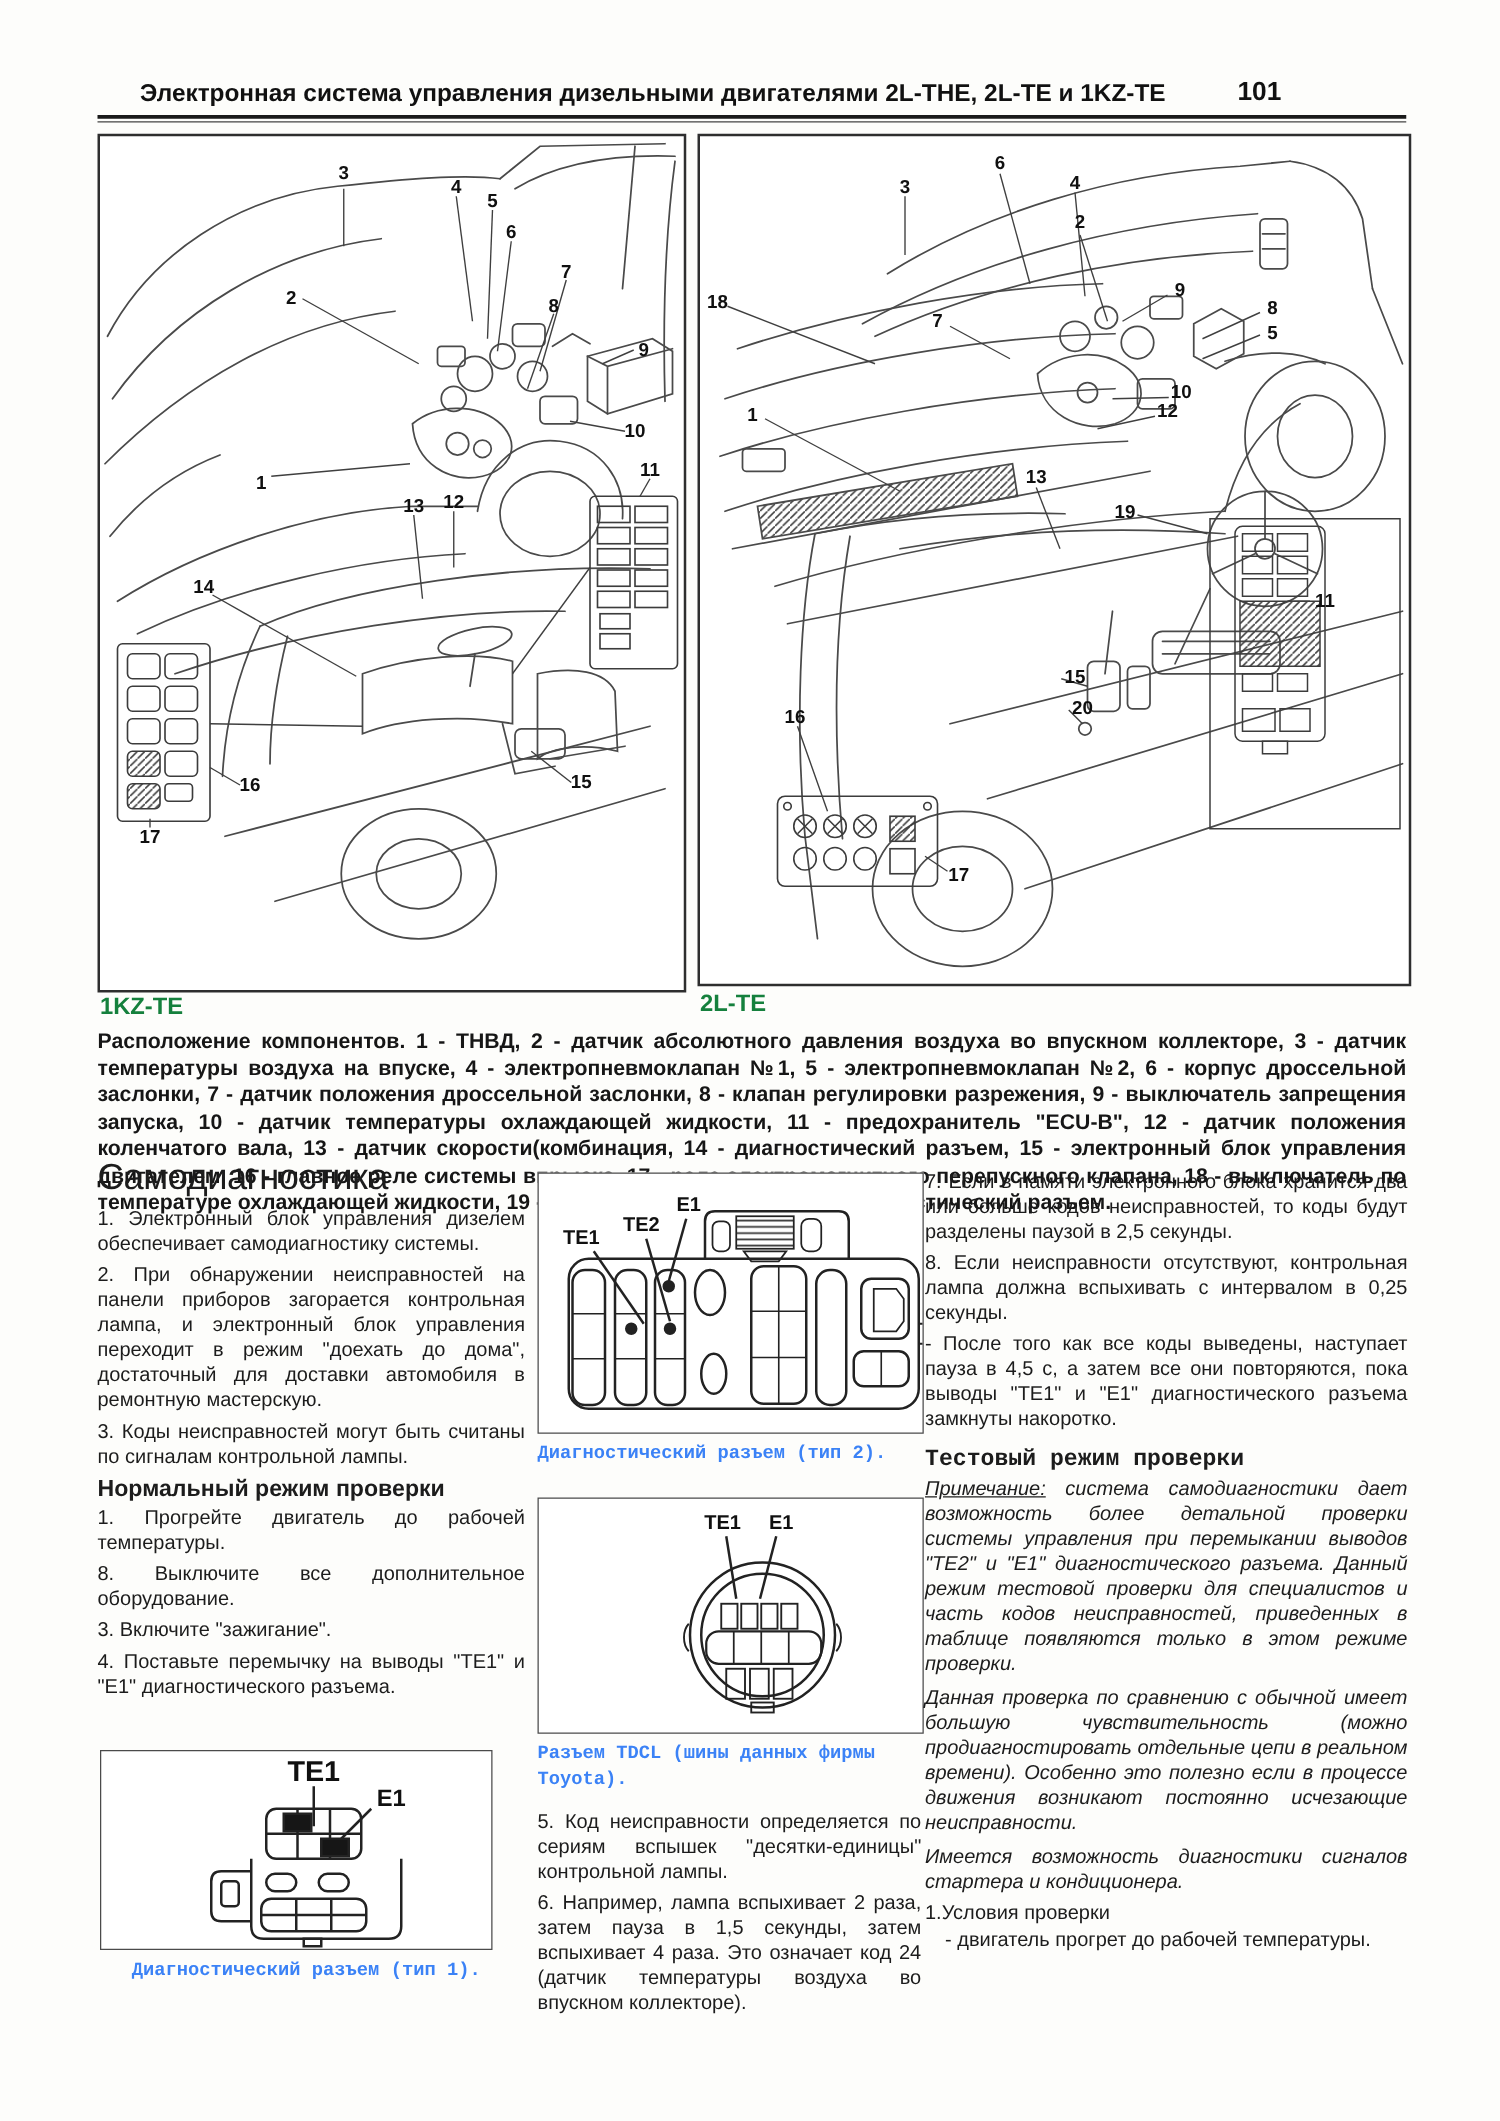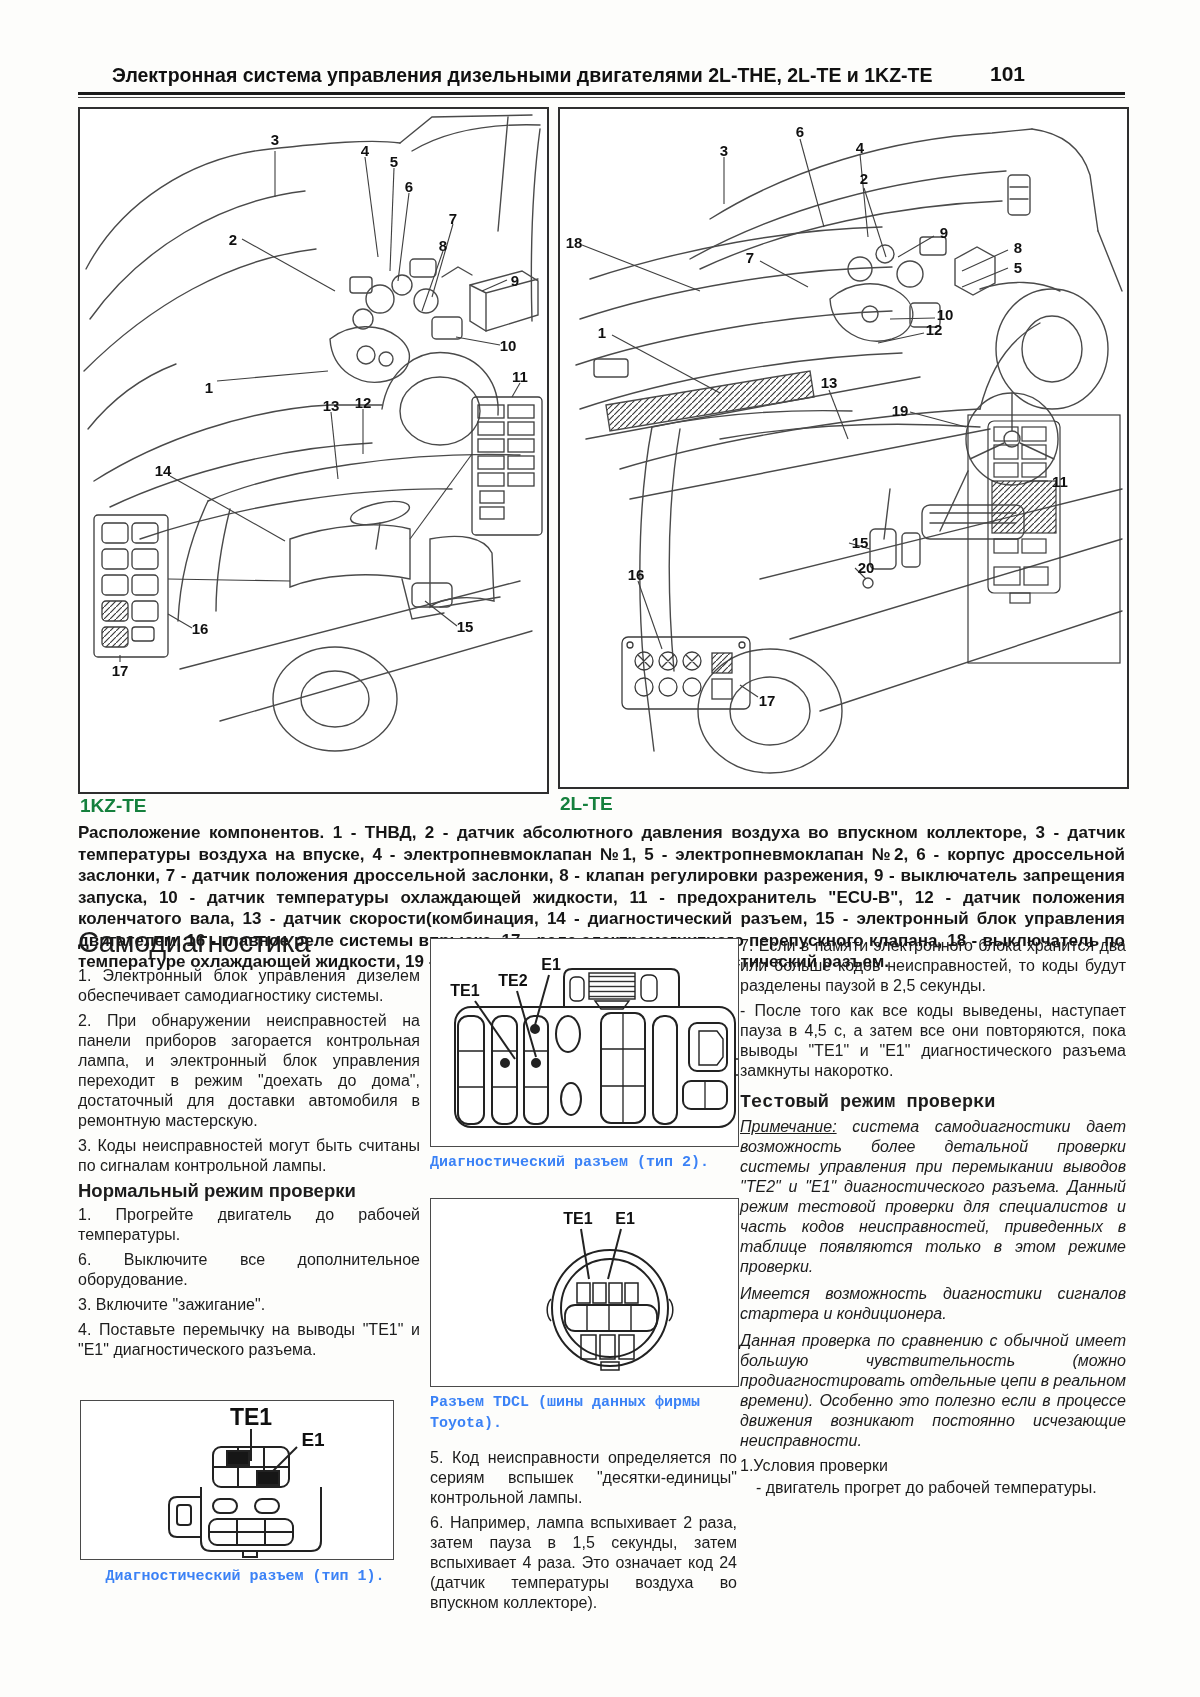--- a/index.html
+++ b/index.html
@@ -299,21 +299,21 @@
 
   <div class="components">Расположение компонентов. 1 - ТНВД, 2 - датчик абсолютного давления воздуха во впускном коллекторе, 3 - датчик температуры воздуха на впуске, 4 - электропневмоклапан №1, 5 - электропневмоклапан №2, 6 - корпус дроссельной заслонки, 7 - датчик положения дроссельной заслонки, 8 - клапан регулировки разрежения, 9 - выключатель запрещения запуска, 10 - датчик температуры охлаждающей жидкости, 11 - предохранитель "ECU-B", 12 - датчик положения коленчатого вала, 13 - датчик скорости(комбинация, 14 - диагностический разъем, 15 - электронный блок управления двигателем, 16 - главное реле системы впрыска, 17 - реле электромагнитного перепускного клапана, 18 - выключатель по температуре охлаждающей жидкости, 19 - комбинация приборов, 20 - диагностический разъем.</div>
 
   <div class="col" style="left:78px;top:928px;width:342px;">
     <div class="h-big">Самодиагностика</div>
     <p>1. Электронный блок управления дизелем обеспечивает самодиагностику системы.</p>
     <p>2. При обнаружении неисправностей на панели приборов загорается контрольная лампа, и электронный блок управления переходит в режим "доехать до дома", достаточный для доставки автомобиля в ремонтную мастерскую.</p>
     <p>3. Коды неисправностей могут быть считаны по сигналам контрольной лампы.</p>
     <div class="h-sub">Нормальный режим проверки</div>
     <p>1. Прогрейте двигатель до рабочей температуры.</p>
-    <p>6. Выключите все дополнительное оборудование.</p>
+    <p>8. Выключите все дополнительное оборудование.</p>
     <p>3. Включите "зажигание".</p>
     <p>4. Поставьте перемычку на выводы "TE1" и "E1" диагностического разъема.</p>
   </div>
 
   <div class="figbox" style="left:80px;top:1400px;width:312px;height:158px;">
     <svg width="312" height="158" viewBox="0 0 312 158">
       <g stroke="#222" fill="none" stroke-width="2">
         <path d="M170,28 V60"></path>
         <path d="M216,46 L190,72"></path>
         <rect x="132" y="46" width="76" height="40" rx="8"></rect>
@@ -403,22 +403,23 @@
   </div>
   <div class="figcap" style="left:430px;top:1392px;width:307px;">Разъем TDCL (шины данных фирмы Toyota).</div>
 
   <div class="col" style="left:430px;top:1448px;width:307px;">
     <p>5. Код неисправности определяется по сериям вспышек "десятки-единицы" контрольной лампы.</p>
     <p>6. Например, лампа вспыхивает 2 раза, затем пауза в 1,5 секунды, затем вспыхивает 4 раза. Это означает код 24 (датчик температуры воздуха во впускном коллекторе).</p>
   </div>
 
   <div class="col" style="left:740px;top:936px;width:386px;">
     <p>7. Если в памяти электронного блока хранится два или больше кодов неисправностей, то коды будут разделены паузой в 2,5 секунды.</p>
+    <p>8. Если неисправности отсутствуют, контрольная лампа должна вспыхивать с интервалом в 0,25 секунды.</p>
     <p>- После того как все коды выведены, наступает пауза в 4,5 с, а затем все они повторяются, пока выводы "TE1" и "E1" диагностического разъема замкнуты накоротко.</p>
     <div class="h-sub" style="margin-top:12px;font-family:Liberation Mono, monospace;">Тестовый режим проверки</div>
     <p class="it"><span class="u">Примечание:</span><span> система самодиагностики дает возможность более детальной проверки системы управления при перемыкании выводов "TE2" и "E1" диагностического разъема. Данный режим тестовой проверки для специалистов и часть кодов неисправностей, приведенных в таблице появляются только в этом режиме проверки.</span></p>
+    <p class="it" style="margin-top:7px;">Данная проверка по сравнению с обычной имеет большую чувствительность (можно продиагностировать отдельные цепи в реальном времени). Особенно это полезно если в процессе движения возникают постоянно исчезающие неисправности.</p>
     <p class="it" style="margin-top:7px;">Имеется возможность диагностики сигналов стартера и кондиционера.</p>
-    <p class="it" style="margin-top:7px;">Данная проверка по сравнению с обычной имеет большую чувствительность (можно продиагностировать отдельные цепи в реальном времени). Особенно это полезно если в процессе движения возникают постоянно исчезающие неисправности.</p>
     <p style="margin-bottom:2px;">1.Условия проверки</p>
     <p class="indent">- двигатель прогрет до рабочей температуры.</p>
   </div>
 
 </div>
 
 </body></html>

